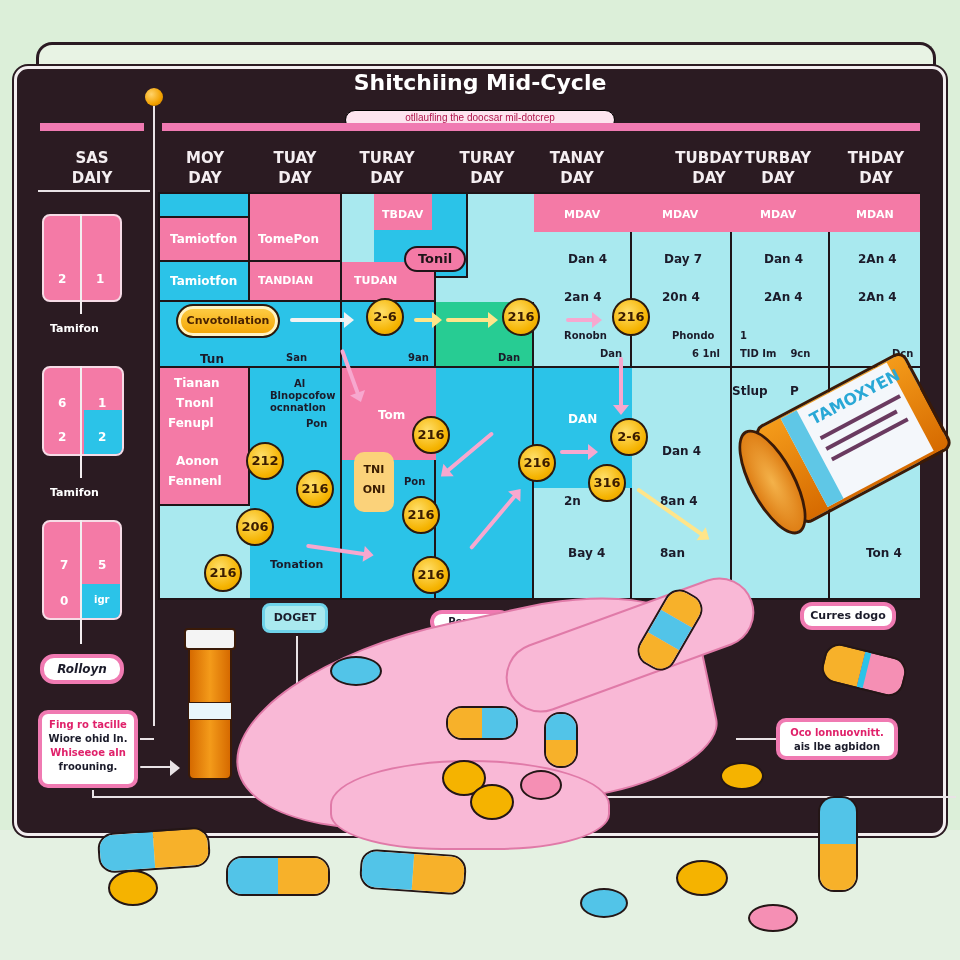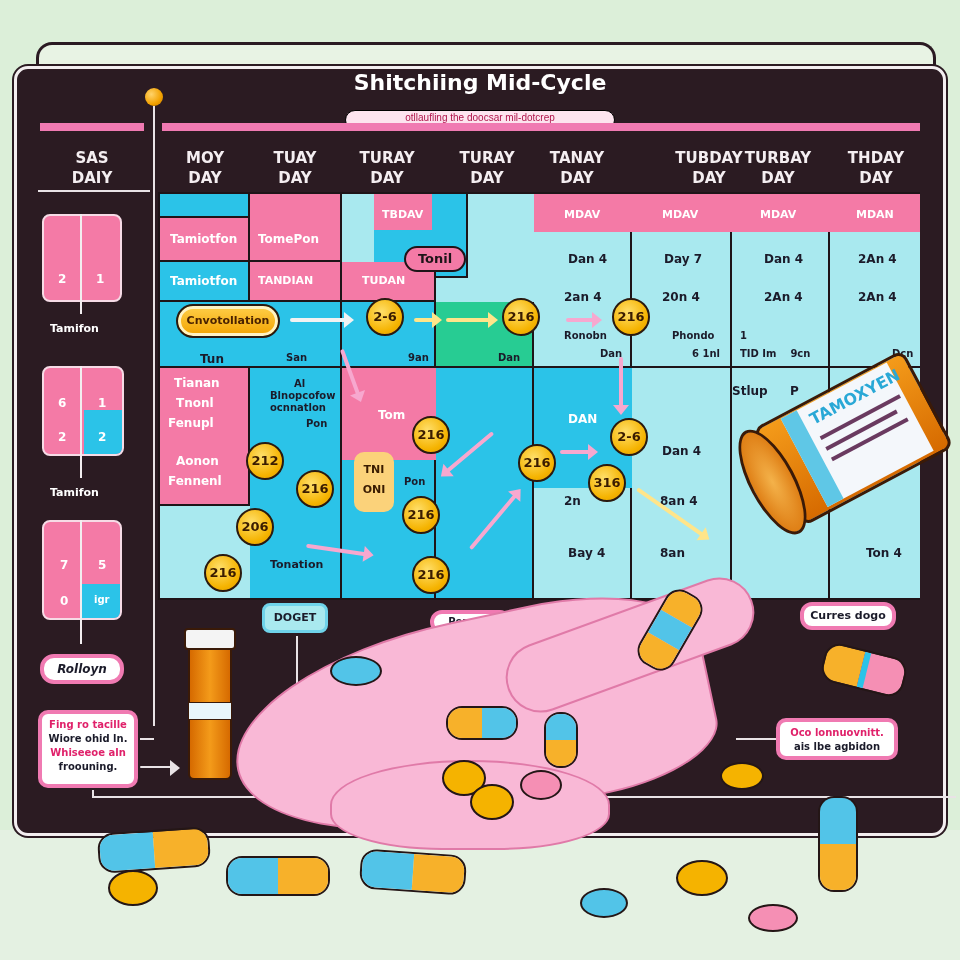--- a/index.html
+++ b/index.html
@@ -141,21 +141,21 @@
     <div class="lbl w" style="left:8px;top:14px;font-size:11px;">TBDAV</div>
   </div>
 
   <div class="cell cyan" style="left:0;top:68px;width:90px;height:40px;">
       <div class="lbl w" style="left:10px;top:12px;">Tamiotfon</div>
     </div>
   <div class="cell pink" style="left:90px;top:68px;width:92px;height:40px;">
       <div class="lbl w" style="left:8px;top:12px;font-size:11px;">TANDIAN</div>
     </div>
   <div class="cell pink" style="left:182px;top:68px;width:94px;height:40px;">
-      <div class="lbl w" style="left:20px;top:12px;font-size:11px;">TUDAN</div>
+      <div class="lbl w" style="left:12px;top:12px;font-size:11px;">TUDAN</div>
     </div>
 
   <div class="cell cyan" style="left:0;top:108px;width:182px;height:66px;">
     <div class="lbl d" style="left:40px;top:50px;font-size:12px;">Tun</div>
     <div class="lbl d" style="left:126px;top:50px;font-size:10px;">San</div>
   </div>
   <div class="cell cyan" style="left:182px;top:108px;width:94px;height:66px;">
       <div class="lbl d" style="left:66px;top:50px;font-size:10px;">9an</div>
     </div>
   <div class="cell green" style="left:276px;top:108px;width:98px;height:66px;">

